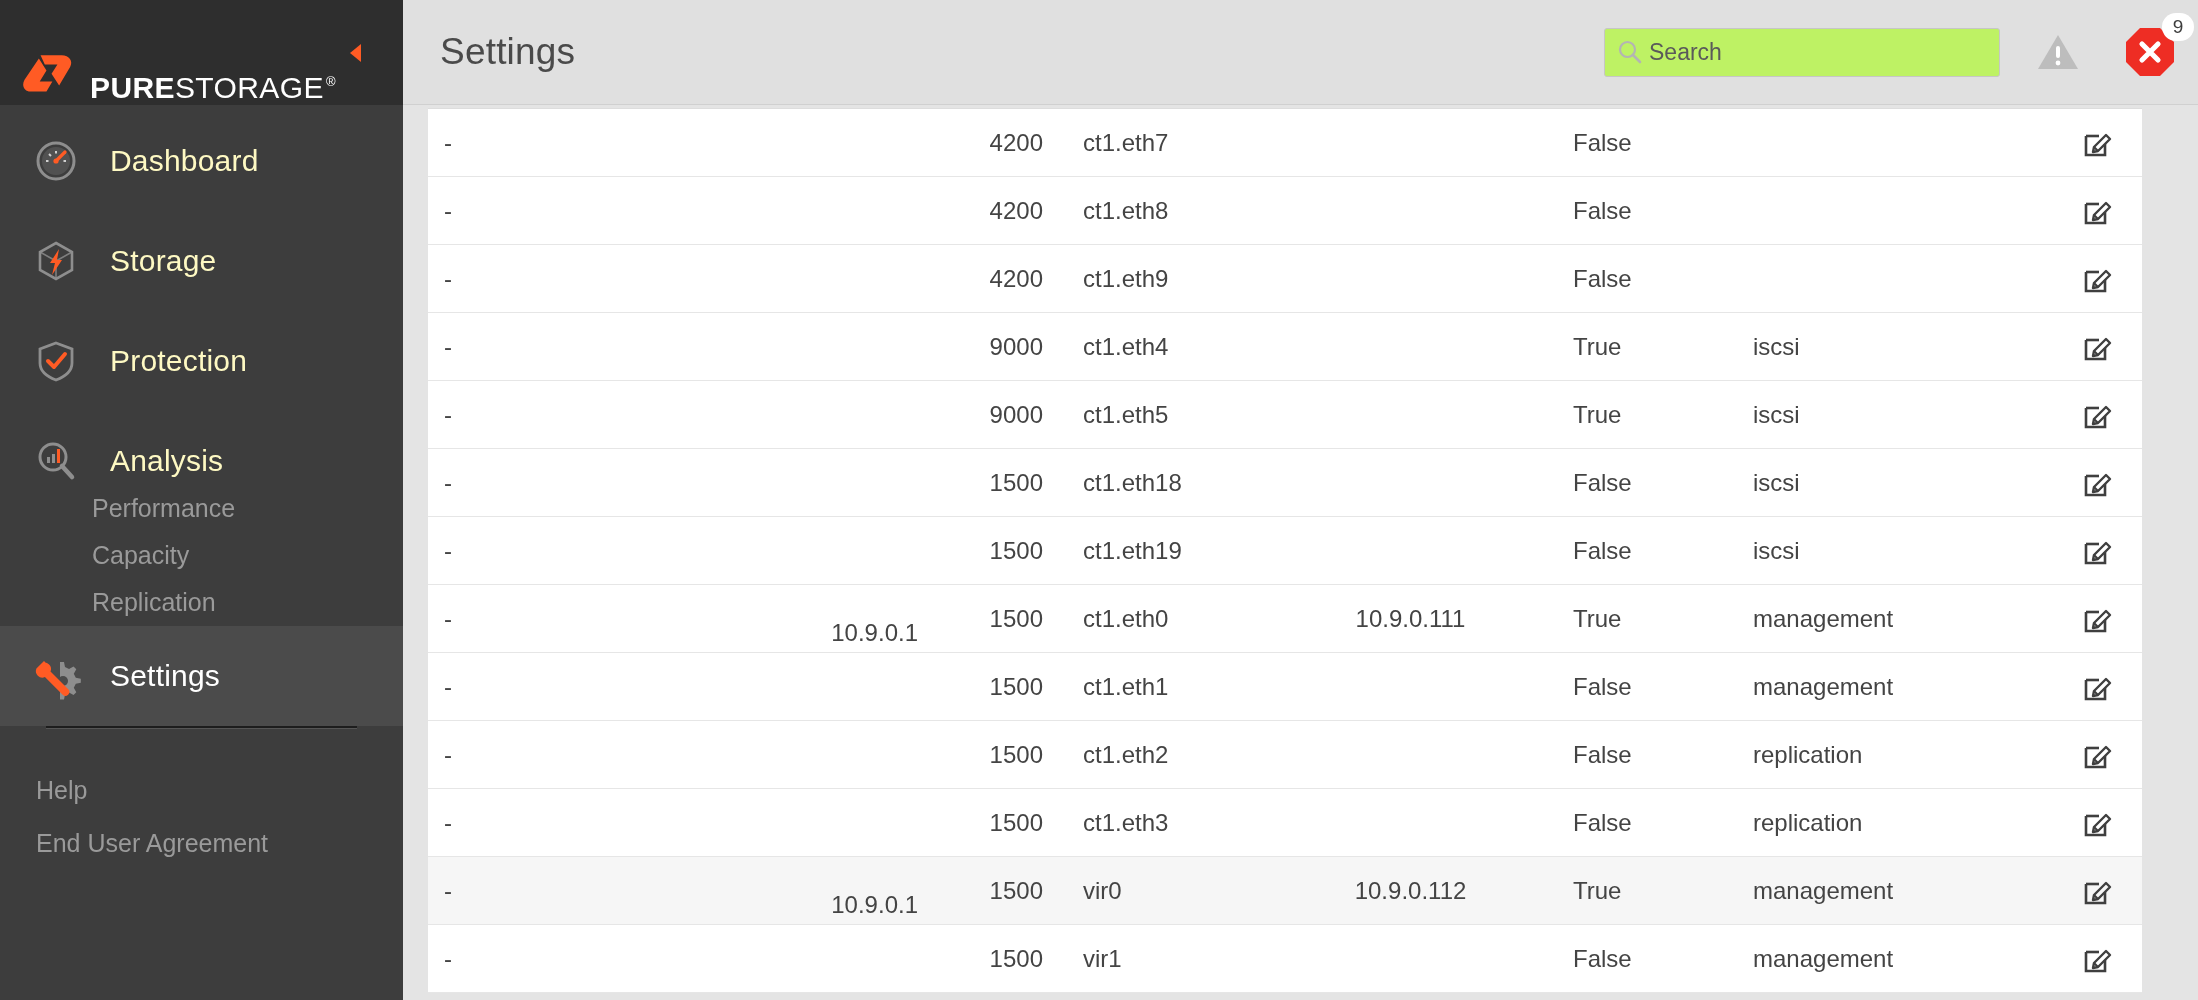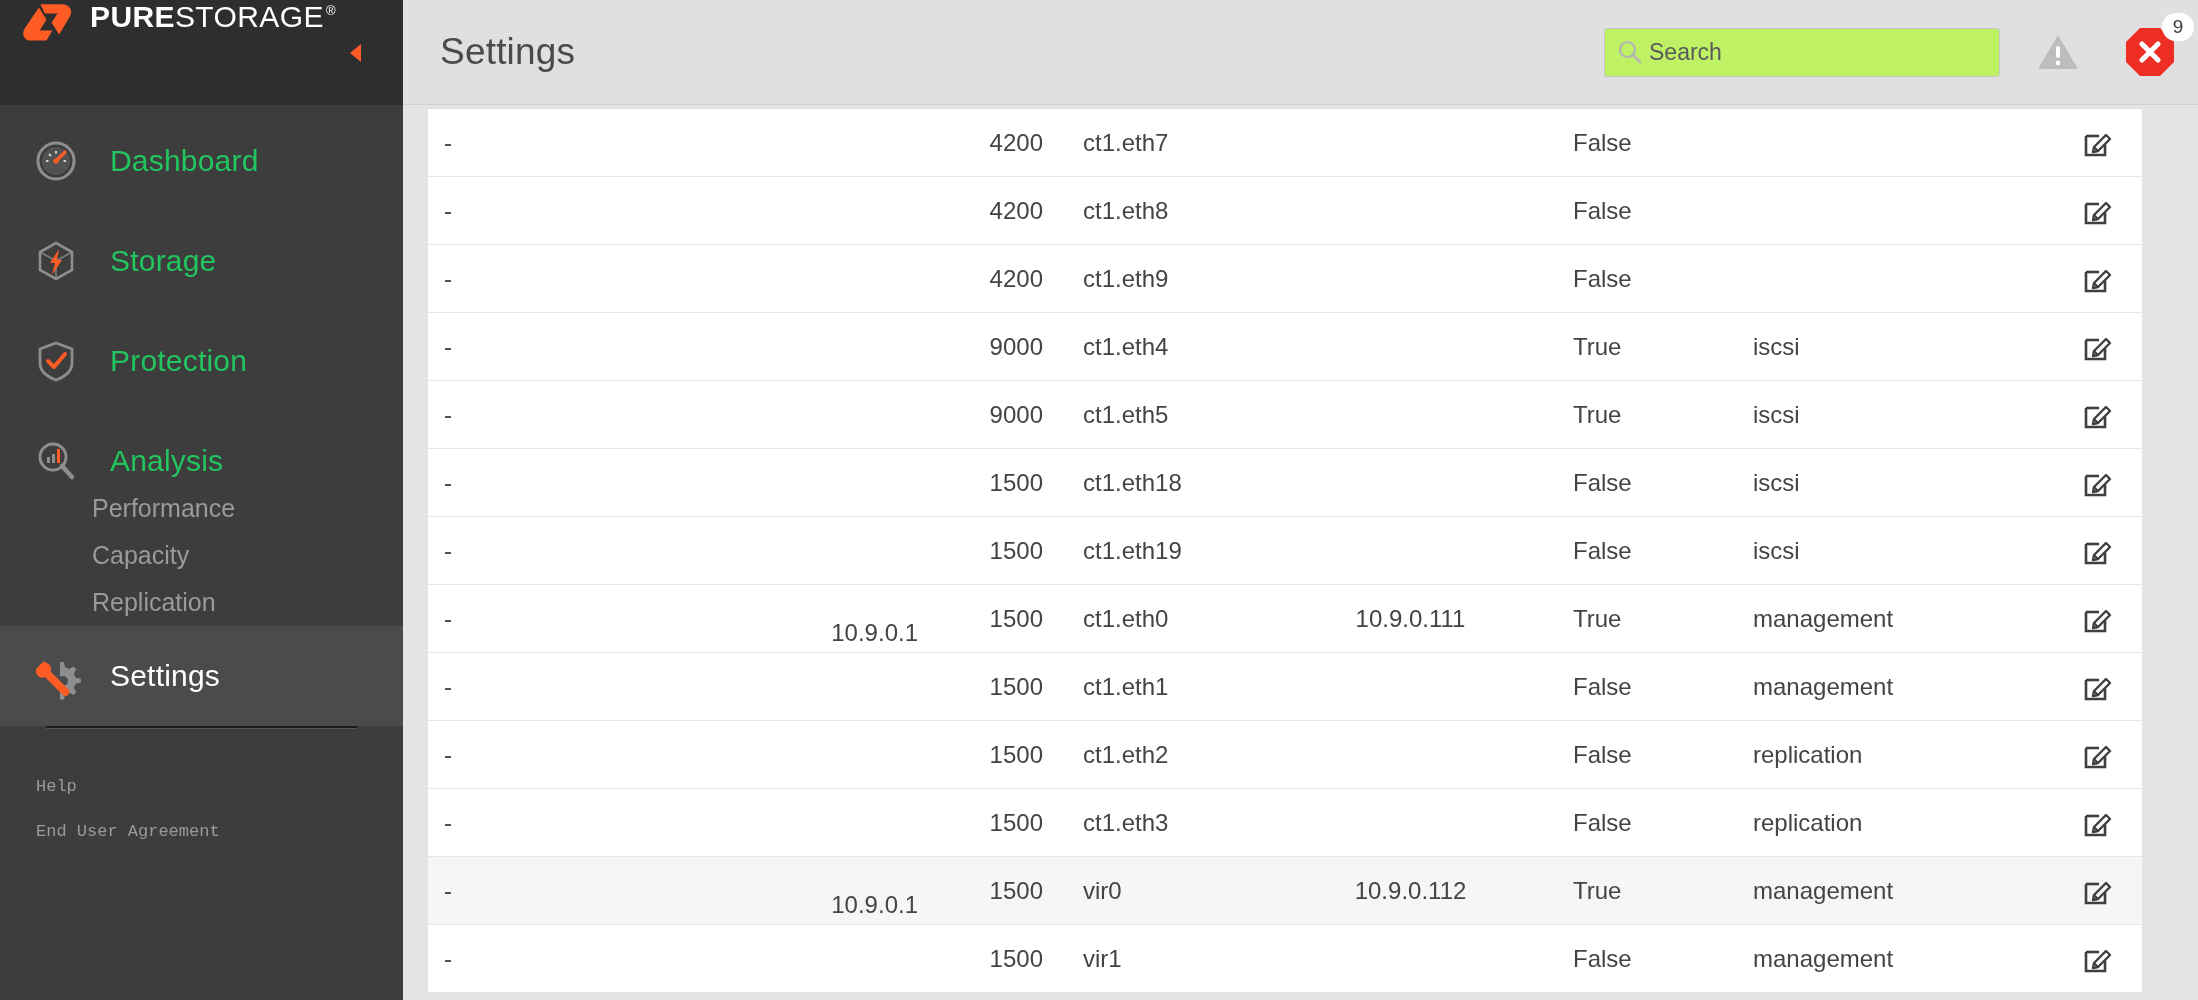--- a/index.html
+++ b/index.html
@@ -15,21 +15,21 @@
 
   
   #sidebar {
     position: absolute; left: 0; top: 0;
     width: 403px; height: 1000px;
     background: #3d3d3d;
     overflow: hidden;
   }
   #brand {
     height: 105px; background: #2e2e2e;
-    display: flex; align-items: flex-start; padding-left: 22px;
+    display: flex; align-items: flex-end; padding-left: 22px;
     position: relative;
   }
   #brand .logo-mark { width: 54px; height: 54px; flex: 0 0 54px; margin-right: 14px; }
   #brand .wordmark {
     color: #ffffff; font-size: 30px; letter-spacing: 0.4px;
     white-space: nowrap; display: flex; align-items: baseline;
   }
   #brand .wm-bold { font-weight: 700; }
   #brand .wm-light { font-weight: 300; }
   #brand .wm-reg { font-size: 13px; position: relative; top: -12px; margin-left: 2px; font-weight: 400;}
@@ -42,36 +42,36 @@
 
   .nav-main { padding-top: 6px; }
   .nav-item {
     display: flex; align-items: center;
     height: 100px; padding-left: 30px;
     cursor: pointer;
   }
   .nav-item.active { background: #4b4b4b; }
   .nav-icon { width: 52px; height: 52px; flex: 0 0 52px; margin-right: 28px; }
   .nav-label {
-    font-size: 30px; color: #22c55e; font-weight: 400; letter-spacing: 0.2px;
+    font-size: 30px; color: #fef9c3; font-weight: 400; letter-spacing: 0.2px;
   }
   .nav-item.active .nav-label { color: #ffffff; }
 
   .subnav { padding-left: 92px; margin-top: -26px; }
   .subnav-item {
     font-size: 25px; color: #9a9a9a; line-height: 1;
     padding: 11px 0; cursor: pointer;
   }
 
   .nav-sep { height: 2px; background: #1d1d1d; margin: 0 46px 0 46px; box-shadow: 0 1px 0 #555; }
 
   .footer-links { padding-left: 36px; padding-top: 36px; }
   .footer-link {
-    font-size: 17px; color: #9a9a9a; line-height: 1;
-    padding: 14px 0; cursor: pointer; font-family: Liberation Mono, monospace;
+    font-size: 25px; color: #9a9a9a; line-height: 1;
+    padding: 14px 0; cursor: pointer;
   }
 
   
   #header {
     position: absolute; left: 403px; top: 0;
     width: 1795px; height: 105px;
     background: #e0e0e0;
     display: flex; align-items: center;
     border-bottom: 1px solid #d0d0d0;
   }

